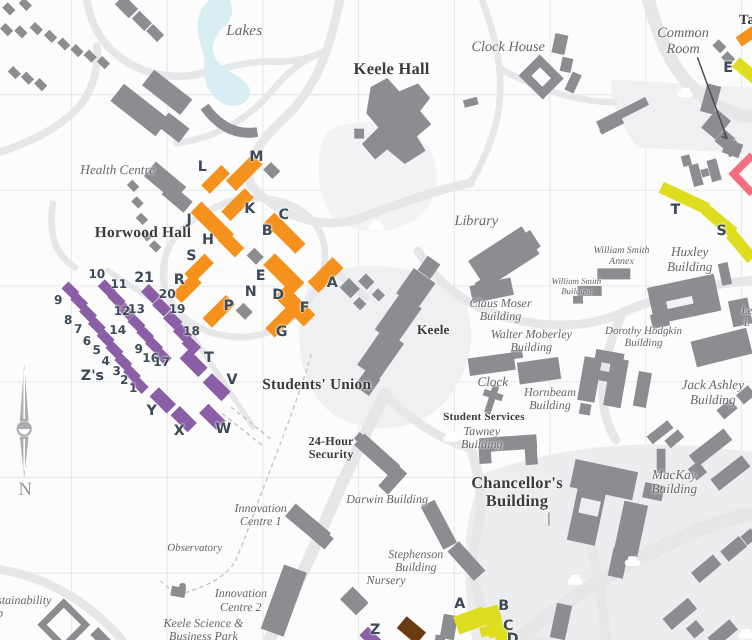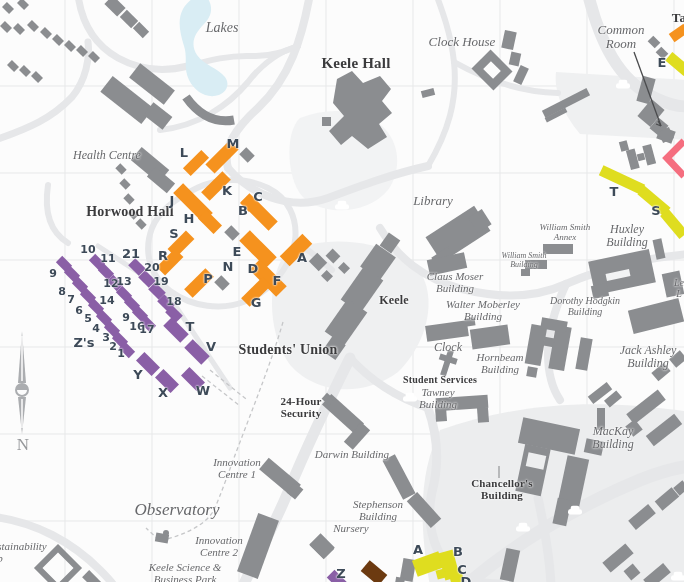--- a/index.html
+++ b/index.html
@@ -401,24 +401,24 @@
       <div class="label bold" style="left: 394px; top: 300px; font-size: 12px;"><span>Keele</span></div>
       <div class="label italic" style="left: 648px; top: 357px; font-size: 12px;"><span>Jack Ashley<br>Building</span></div>
       <div class="label italic" style="left: 448px; top: 347px; font-size: 12px;"><span>Clock</span></div>
       <div class="label italic" style="left: 500px; top: 364px; font-size: 11px;"><span>Hornbeam<br>Building</span></div>
       <div class="label bold" style="left: 288px; top: 339px; font-size: 14px; margin-top: 11px;"><span>Students' Union</span></div>
       <div class="label bold" style="left: 440px; top: 380px; font-size: 10px;"><span>Student Services</span></div>
       <div class="label italic" style="left: 438px; top: 399px; font-size: 11px;"><span>Tawney<br>Building</span></div>
       <div class="label italic" style="left: 613px; top: 438px; font-size: 12px;"><span>MacKay<br>Building</span></div>
       <div class="label bold" style="left: 301px; top: 408px; font-size: 11px;"><span>24-Hour<br>Security</span></div>
       <div class="label italic" style="left: 352px; top: 455px; font-size: 11px;"><span>Darwin Building</span></div>
-      <div class="label bold" style="left: 470px; top: 490px; font-size: 11px; margin-left: 32px;"><span>Chancellor's<br>Building</span></div>
+      <div class="label bold" style="left: 470px; top: 448px; font-size: 15px;"><span>Chancellor's<br>Building</span></div>
       <div class="label italic" style="left: 237px; top: 469px; font-size: 11px;"><span>Innovation<br>Centre 1</span></div>
       <div class="label italic" style="left: 378px; top: 511px; font-size: 11px;"><span>Stephenson<br>Building</span></div>
-      <div class="label italic" style="left: 177px; top: 510px; font-size: 17px;"><span>Observatory</span></div>
+      <div class="label italic" style="left: 177px; top: 499px; font-size: 10px;"><span>Observatory</span></div>
       <div class="label italic" style="left: 351px; top: 529px; font-size: 11px;"><span>Nursery</span></div>
       <div class="label italic" style="left: 219px; top: 547px; font-size: 11px;"><span>Innovation<br>Centre 2</span></div>
       <div class="label italic" style="left: 185px; top: 574px; font-size: 11px;"><span>Keele Science &amp;<br>Business Park</span></div>
       <div class="label italic left" style="left: 22px; top: 553px; font-size: 11px;"><span>stainability<br>b</span></div>
       <div class="label bold" style="left: 679px; top: 18px; font-size: 13px;"><span>Ta</span></div>
       <div class="label italic" style="left: 679px; top: 289px; font-size: 10px;"><span>Le<br>L</span></div>
     </div>
 
   <div id="markers">
 

